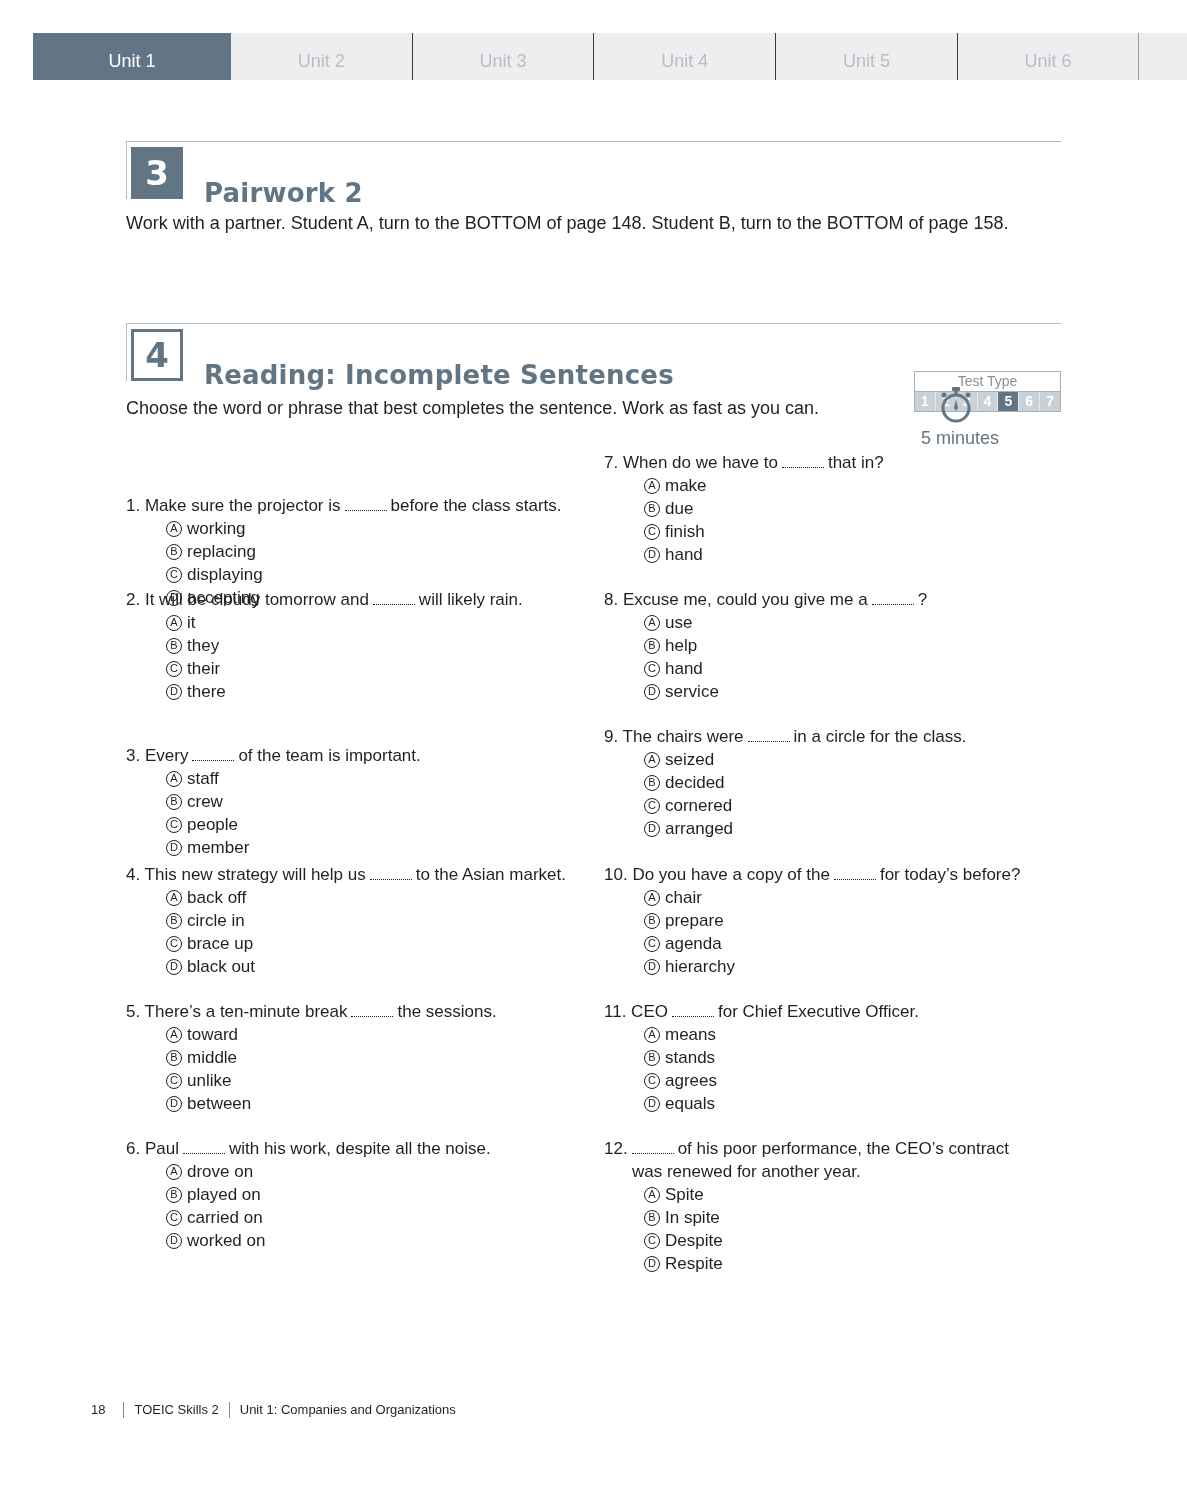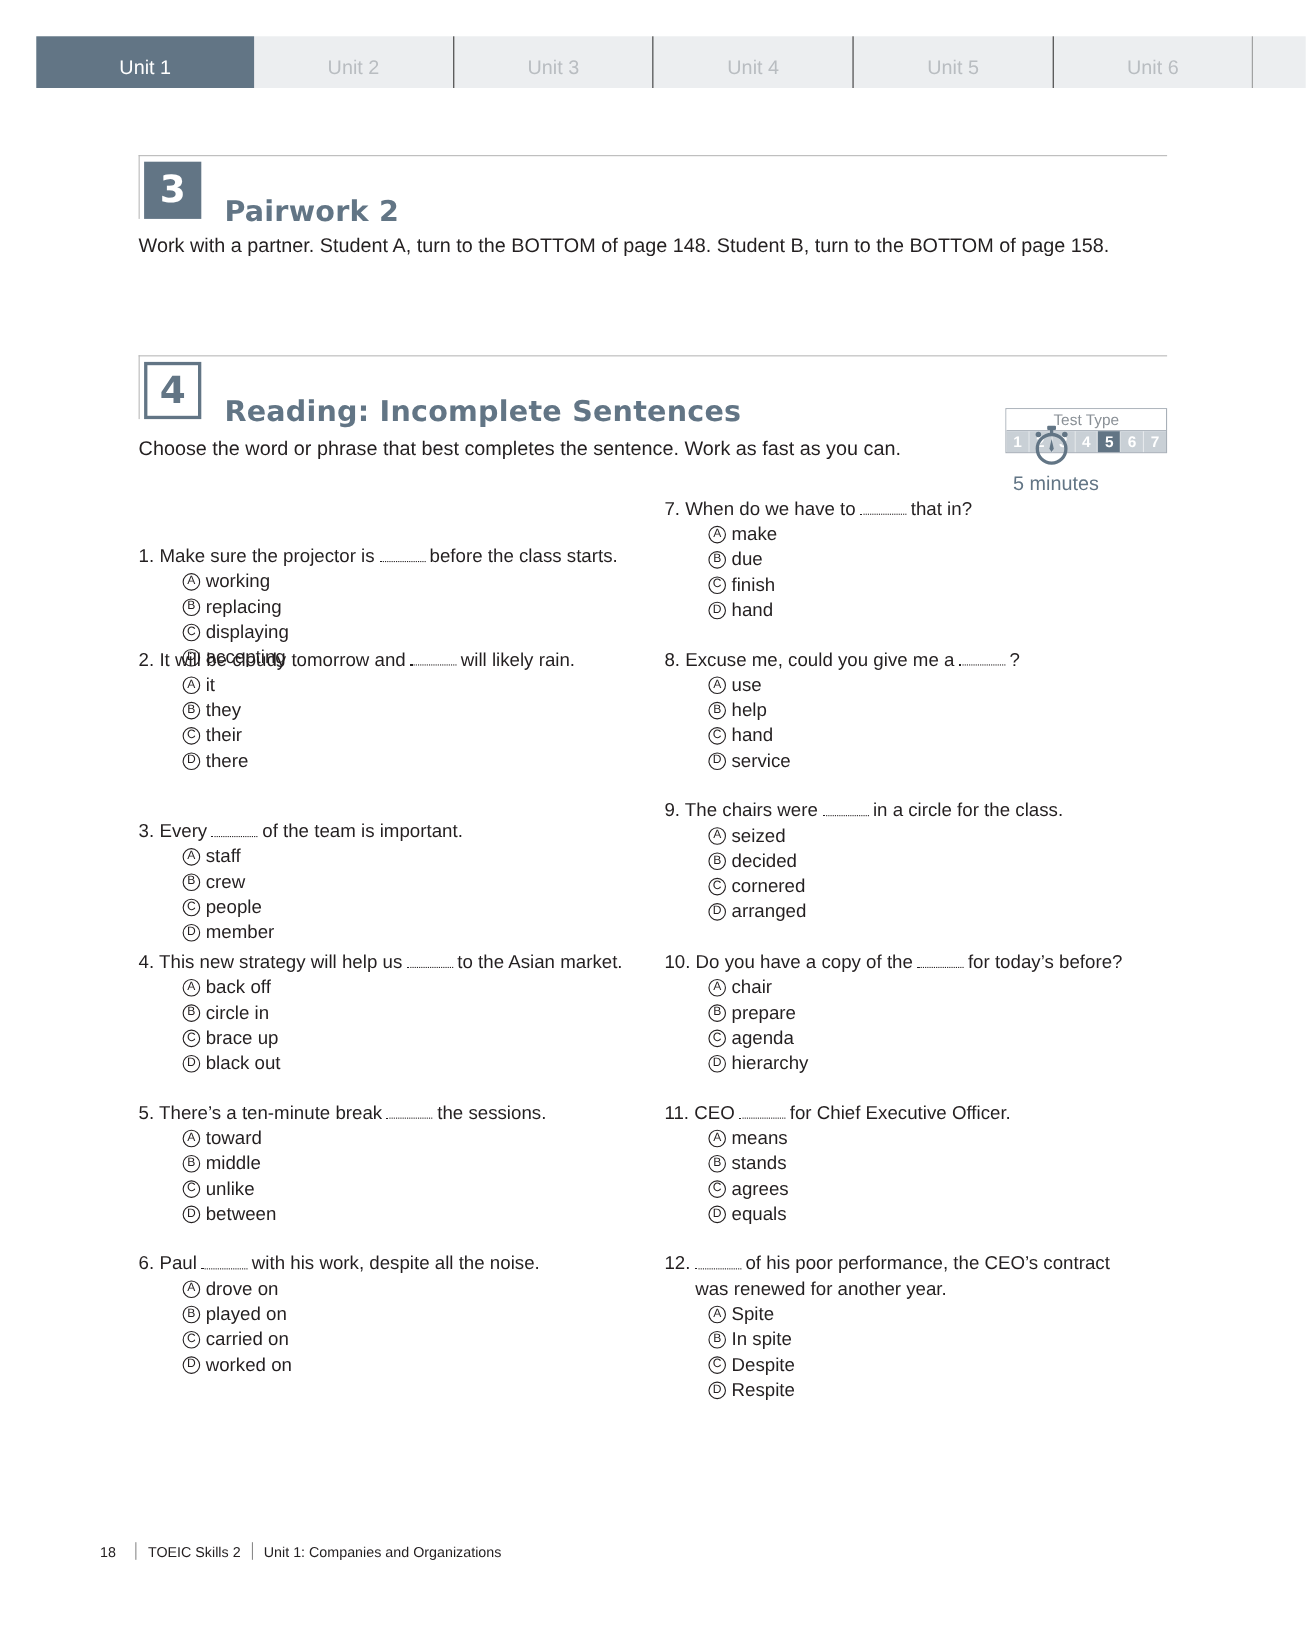--- a/index.html
+++ b/index.html
@@ -45,21 +45,21 @@
   .q-stem .blank { display: inline-block; width: 42px; border-bottom: 1px dotted #231f20;
                    height: 14px; margin: 0 4px; vertical-align: baseline; }
   .q-stem2 { padding-left: 28px; }
   .opt { display: flex; align-items: center; height: 23px; margin-left: 40px; font-size: 17px; cursor: pointer; }
   .opt-circle { width: 16px; height: 16px; border: 1.3px solid #231f20; border-radius: 50%;
                 box-sizing: border-box; display: flex; align-items: center; justify-content: center;
                 font-size: 11px; margin-right: 5px; line-height: 1; }
 
   
   .footer { position: absolute; left: 91px; top: 1402px; font-size: 13px; color: #231f20;
-            display: flex; align-items: center; white-space: nowrap; }
+            display: flex; white-space: nowrap; }
   .footer .sep { width: 1px; height: 16px; background: #8a8a8a; margin: 0 10px; }
 </style>
 </head>
 <body>
 
 <div class="tabbar">
   <div class="tab active">Unit 1</div>
   <div class="tab">Unit 2</div>
   <div class="tab">Unit 3</div>
   <div class="tab">Unit 4</div>

